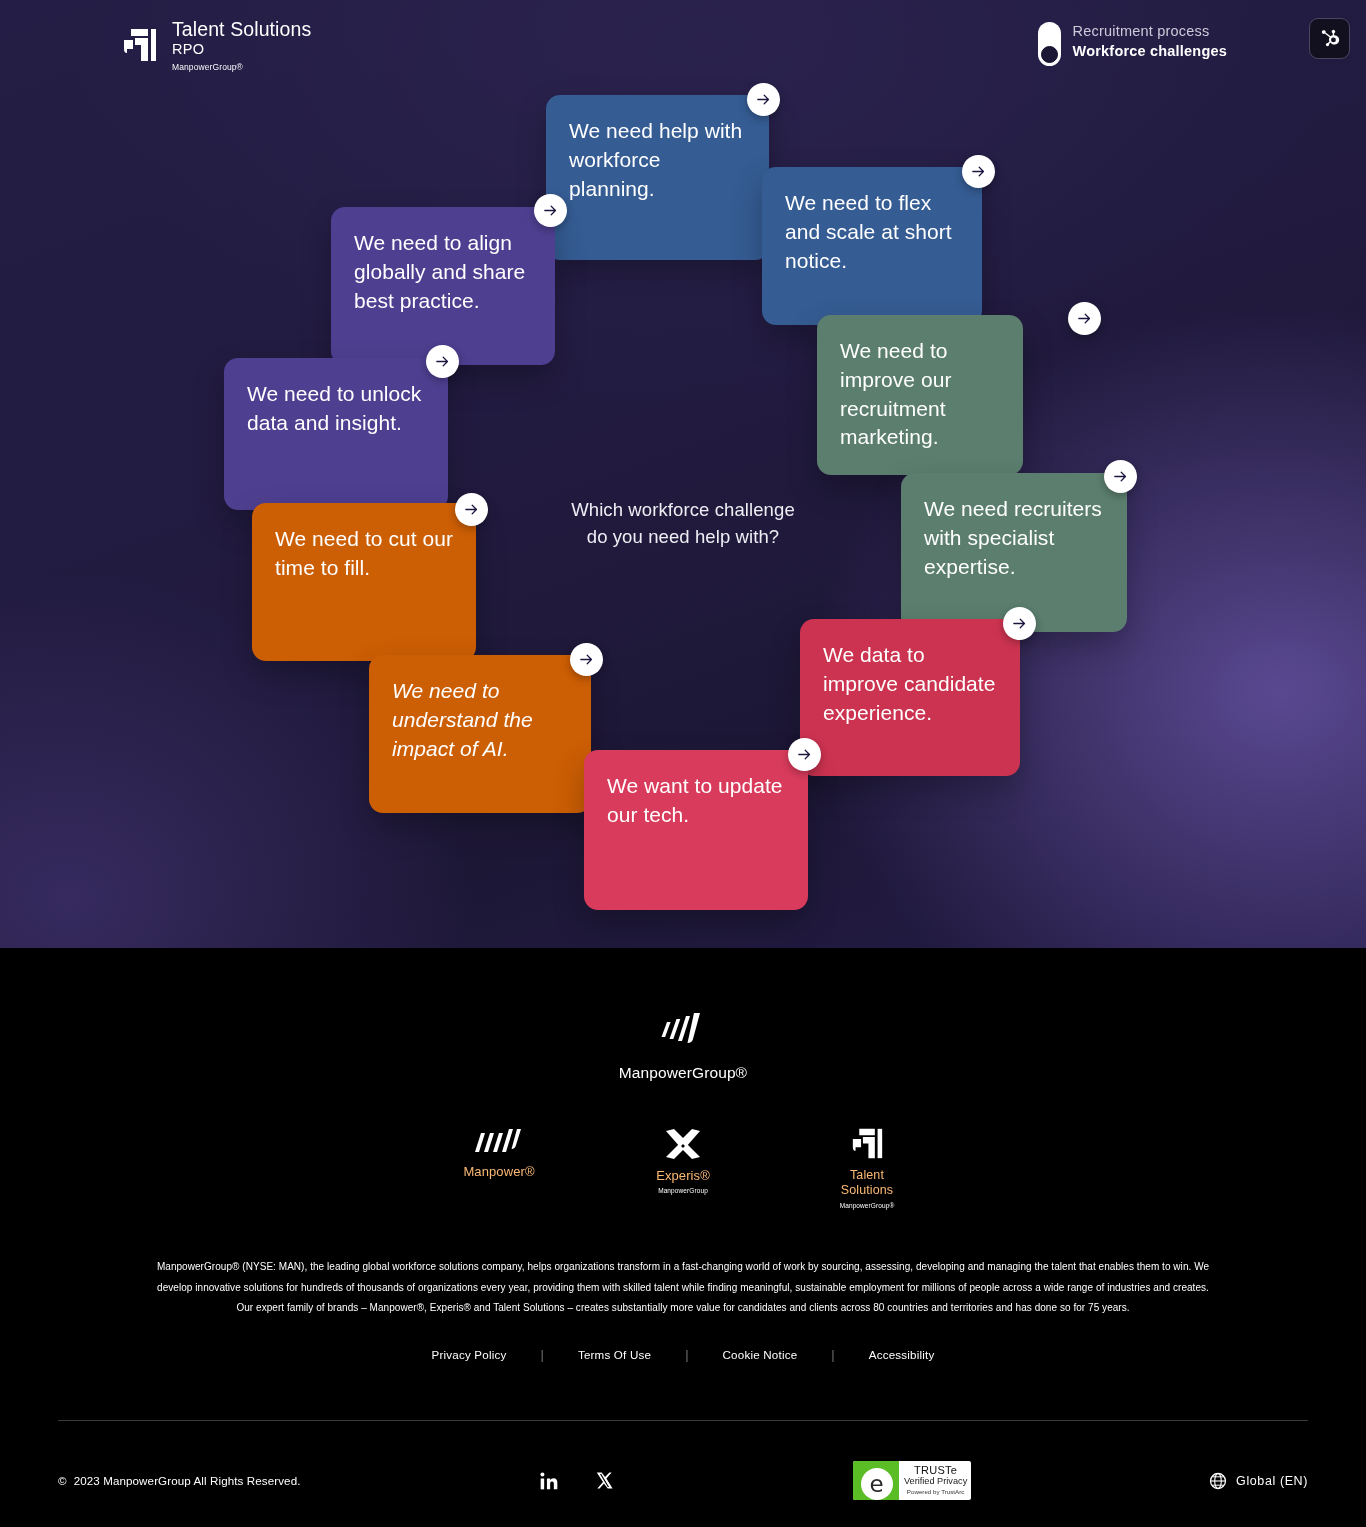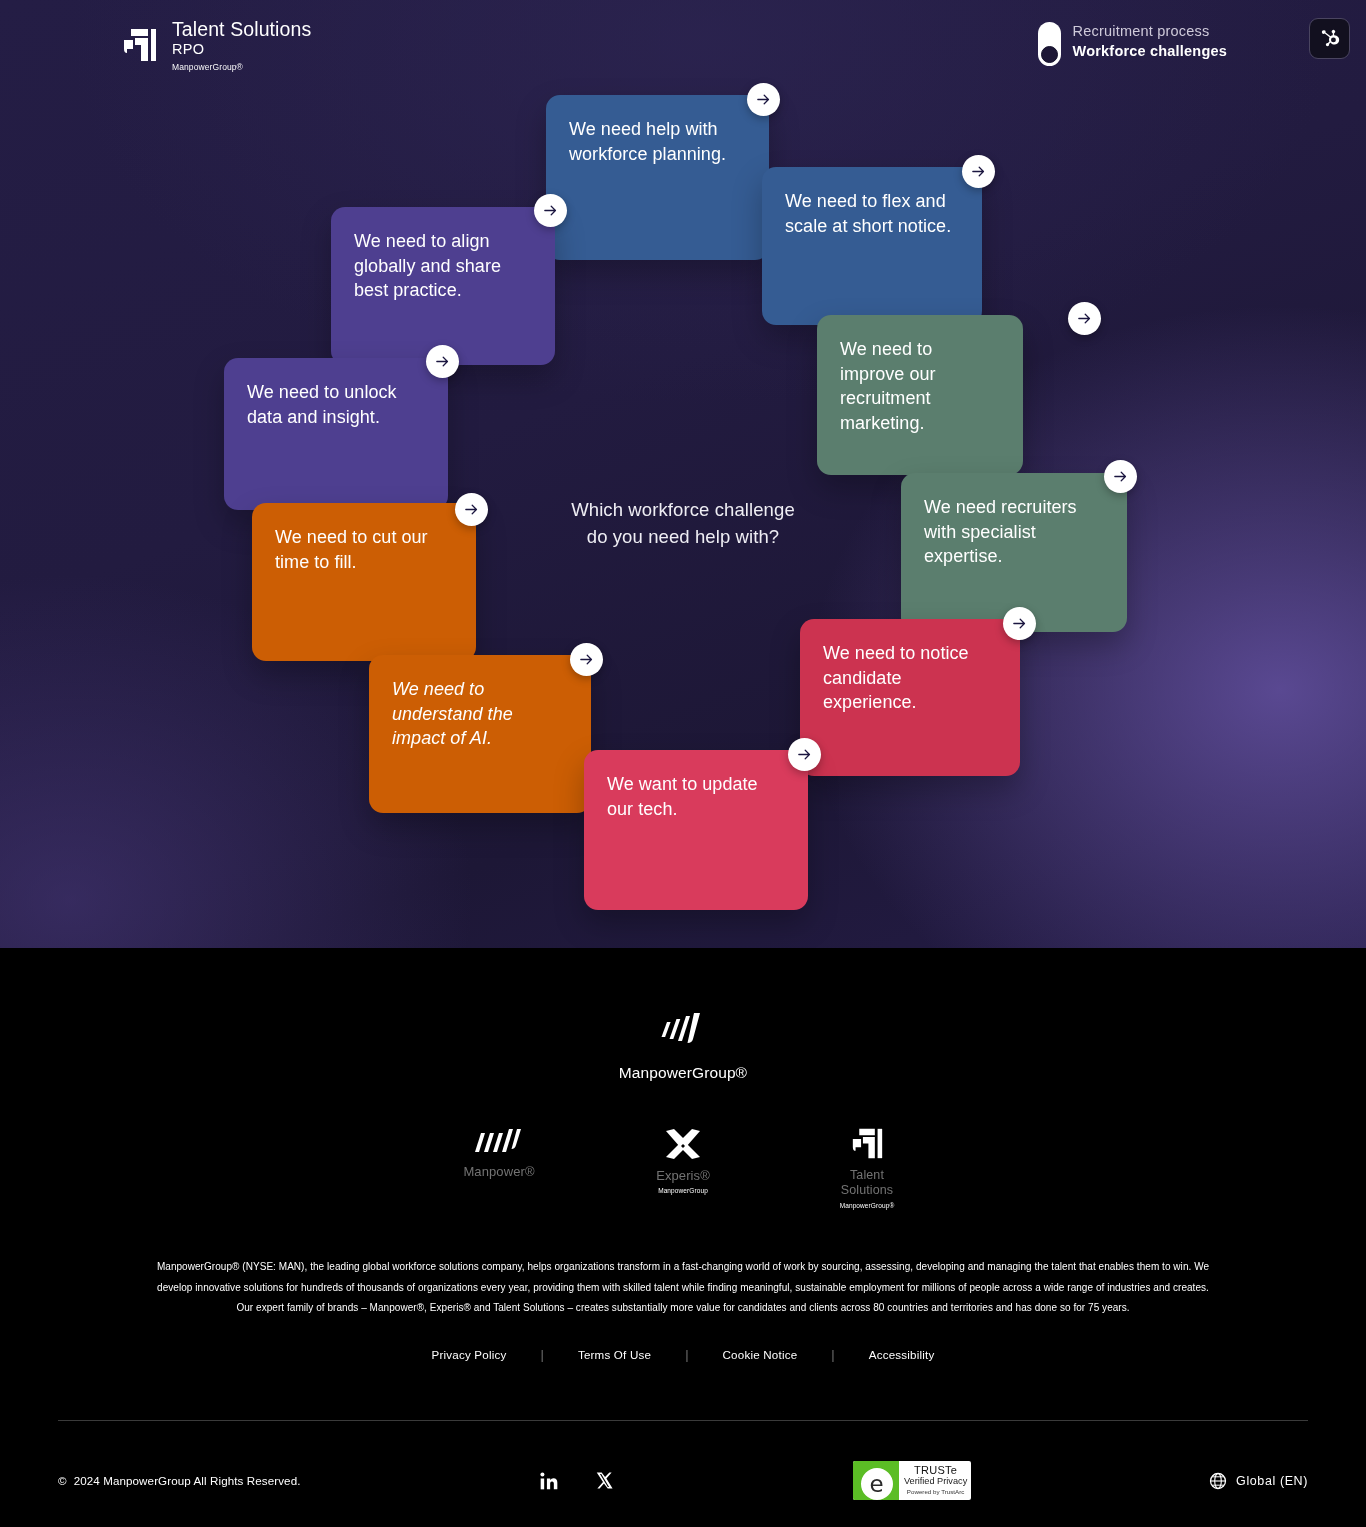--- a/index.html
+++ b/index.html
@@ -71,21 +71,21 @@
   .card {
     position: absolute;
     border-radius: 14px;
     color: #fff;
     box-shadow: 0 14px 30px rgba(0,0,0,0.26);
     cursor: pointer;
   }
   .card .card-text {
     position: absolute;
     left: 23px; right: 22px; top: 22px;
-    font-size: 18px; line-height: 1.37; letter-spacing: .05px;
+    font-size: 21px; line-height: 1.37; letter-spacing: .05px;
   }
   .arrow-btn {
     position: absolute;
     width: 33px; height: 33px; border-radius: 50%;
     background: #fff;
     display: flex; align-items: center; justify-content: center;
     box-shadow: 0 3px 8px rgba(0,0,0,0.28);
     cursor: pointer;
   }
 
@@ -94,21 +94,21 @@
   .mpg-logo-block {
     display: flex; flex-direction: column; align-items: center; gap: 12px;
   }
   .mpg-name { color: #fff; font-size: 15.5px; letter-spacing: .1px; }
 
   .brand-row {
     display: flex; justify-content: center; align-items: flex-start;
     gap: 66px; margin-top: 45px;
   }
   .brand { display: flex; flex-direction: column; align-items: center; width: 118px; }
-  .brand-name { color: #737373; font-size: 13px; margin-top: 8px; letter-spacing: .1px; text-align:center; line-height:1.1; }
+  .brand-name { color: #fdba74; font-size: 13px; margin-top: 8px; letter-spacing: .1px; text-align:center; line-height:1.1; }
   .brand-name.small2 { font-size: 12.5px; line-height: 1.2; }
   .brand-sub { color: #fff; font-size: 6.5px; margin-top: 4px; letter-spacing: .1px; }
 
   .about {
     margin: 48px auto 0;
     width: 1222px;
     text-align: center;
     color: #fff;
     font-size: 10px;
     line-height: 2.05;
@@ -256,21 +256,21 @@
     <div class="card" style="left:369px; top:655px; width:222px; height:158px; background:#CC5E04;font-style:italic;">
       <div class="card-text">We need to understand the impact of AI.</div>
     </div>
     <div class="arrow-btn" style="left:570px; top:643px;">
       <svg width="17" height="17" viewBox="0 0 24 24">
         <path d="M4 12h15M13 6l6 6-6 6" stroke="#1b1640" stroke-width="1.8" fill="none" stroke-linecap="round" stroke-linejoin="round"></path>
       </svg>
     </div>
 
     <div class="card" style="left:800px; top:619px; width:220px; height:157px; background:#CC3350;">
-      <div class="card-text">We need to notice candidate experience.</div>
+      <div class="card-text">We data to improve candidate experience.</div>
     </div>
     <div class="arrow-btn" style="left:1003px; top:607px;">
       <svg width="17" height="17" viewBox="0 0 24 24">
         <path d="M4 12h15M13 6l6 6-6 6" stroke="#1b1640" stroke-width="1.8" fill="none" stroke-linecap="round" stroke-linejoin="round"></path>
       </svg>
     </div>
 
     <div class="card" style="left:584px; top:750px; width:224px; height:160px; background:#D93B5C;">
       <div class="card-text">We want to update our tech.</div>
     </div>
@@ -353,21 +353,21 @@
       <span class="fsep">|</span>
       <a class="flink" href="#">Accessibility</a>
     </div>
 
     <div class="rule"></div>
 
     <div class="bottom-bar">
 
       <div class="copyright">
         <span>©</span>
-        <span>2024 ManpowerGroup All Rights Reserved.</span>
+        <span>2023 ManpowerGroup All Rights Reserved.</span>
       </div>
 
       <div class="social">
         <a href="#" style="display:flex;">
           <svg width="20" height="20" viewBox="0 0 24 24">
             <rect x="2" y="9" width="4.2" height="13" fill="#fff"></rect>
             <circle cx="4.1" cy="4.3" r="2.4" fill="#fff"></circle>
             <path d="M9.5 9h4v1.9a4.4 4.4 0 0 1 3.9-2.1c3.2 0 4.6 2 4.6 5.3V22h-4.2v-6.6c0-1.7-.6-2.8-2.1-2.8a2.3 2.3 0 0 0-2.2 1.6 3 3 0 0 0-.1 1V22H9.5z" fill="#fff"></path>
           </svg>
         </a>

